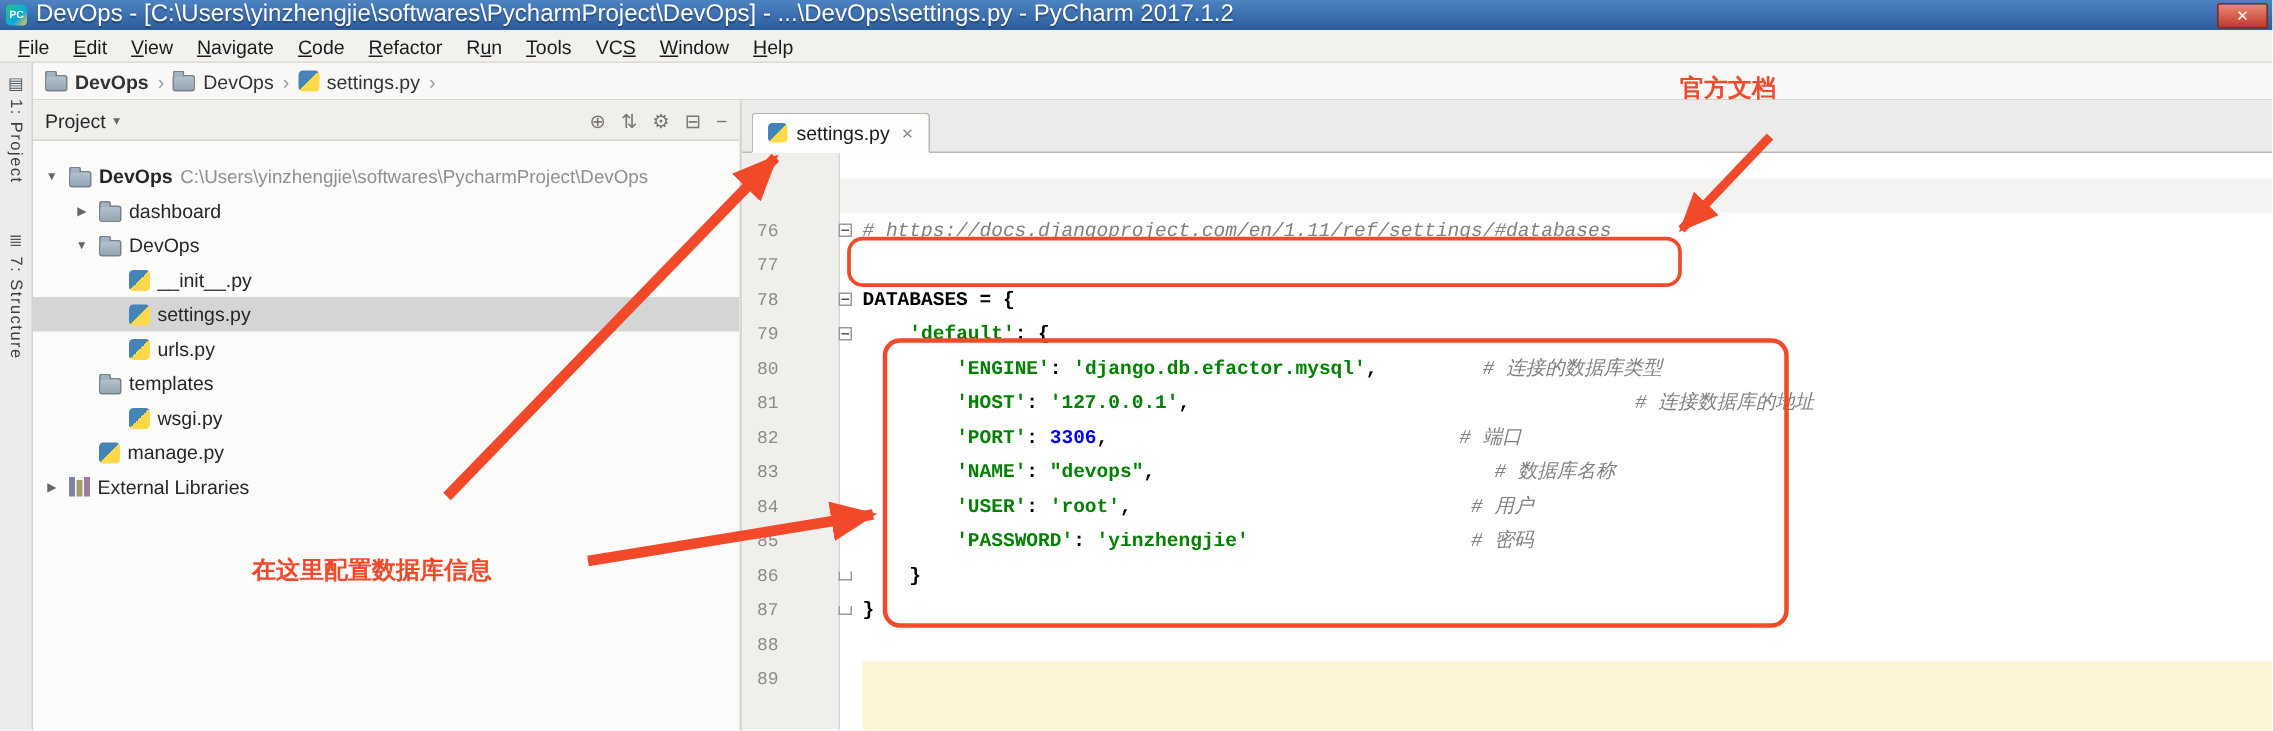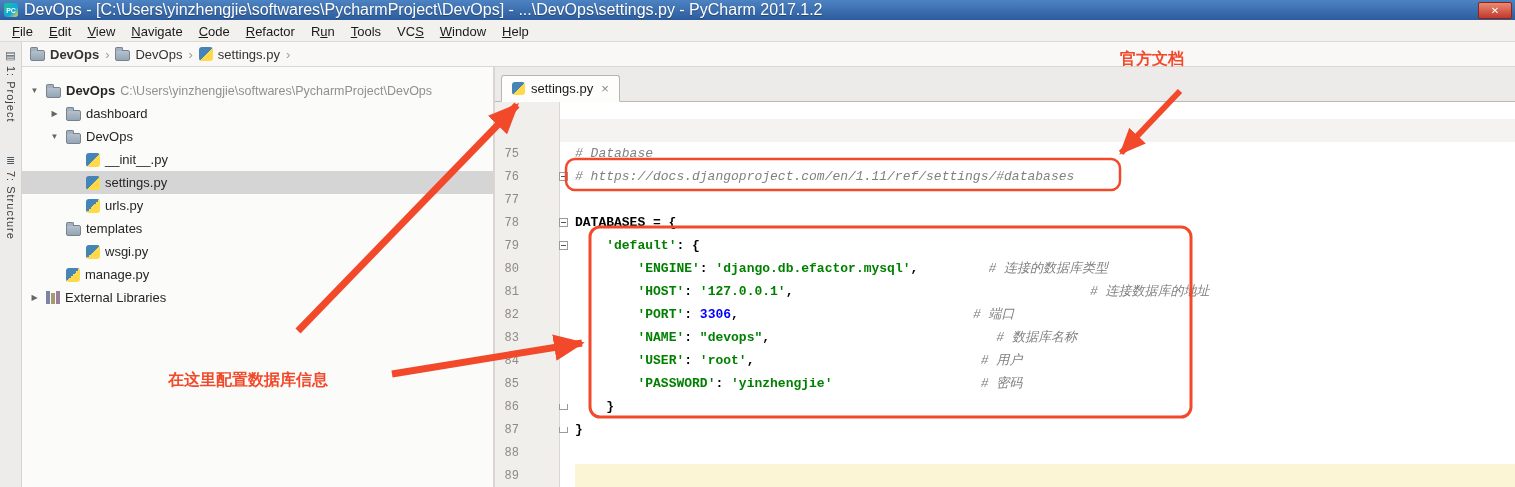--- a/index.html
+++ b/index.html
@@ -159,20 +159,31 @@
         <span class="crumb">
           <span class="icn icn-python"></span>
           <span class="crumb-label">settings.py</span>
         </span>
         <span class="crumb-chevron">›</span>
       </div>
 
     <div class="content-row">
 
       <div class="project-panel">
+        <div class="panel-header">
+          <span class="panel-title">Project</span>
+          <span class="panel-dd">▾</span>
+          <span class="panel-icons">
+              <span class="panel-icon">⊕</span>
+              <span class="panel-icon">⇅</span>
+              <span class="panel-icon">⚙</span>
+              <span class="panel-icon">⊟</span>
+              <span class="panel-icon">−</span>
+            </span>
+        </div>
         <div class="tree">
             <div class="tree-row" style="padding-left: 6px;">
               <span class="tree-arrow">▼</span>
               <span class="icn icn-folder">
                 <b class="ftab"></b>
               </span>
               <span class="tree-label bold">DevOps</span>
               <span class="tree-suffix"> C:\Users\yinzhengjie\softwares\PycharmProject\DevOps</span>
             </div>
             <div class="tree-row" style="padding-left: 26px;">
@@ -240,25 +251,20 @@
           <div class="tab">
             <span class="icn icn-python"></span>
             <span class="tab-label">settings.py</span>
             <span class="tab-close">×</span>
           </div>
         </div>
         <div class="editor">
           <div class="ed-band"></div>
           <div class="gutter-bg"></div>
           <div class="ed-lines">
-              <div class="ed-row">
-                <span class="ed-num">75</span>
-                <span class="ed-fold"></span>
-                <span class="ed-code"><span class="c-comment"># Database</span></span>
-              </div>
               <div class="ed-row">
                 <span class="ed-num">76</span>
                 <span class="ed-fold">
                   <span class="fold-box"></span>
                 </span>
                 <span class="ed-code"><span class="c-comment"># https://docs.djangoproject.com/en/1.11/ref/settings/#databases</span></span>
               </div>
               <div class="ed-row">
                 <span class="ed-num">77</span>
                 <span class="ed-fold"></span>

